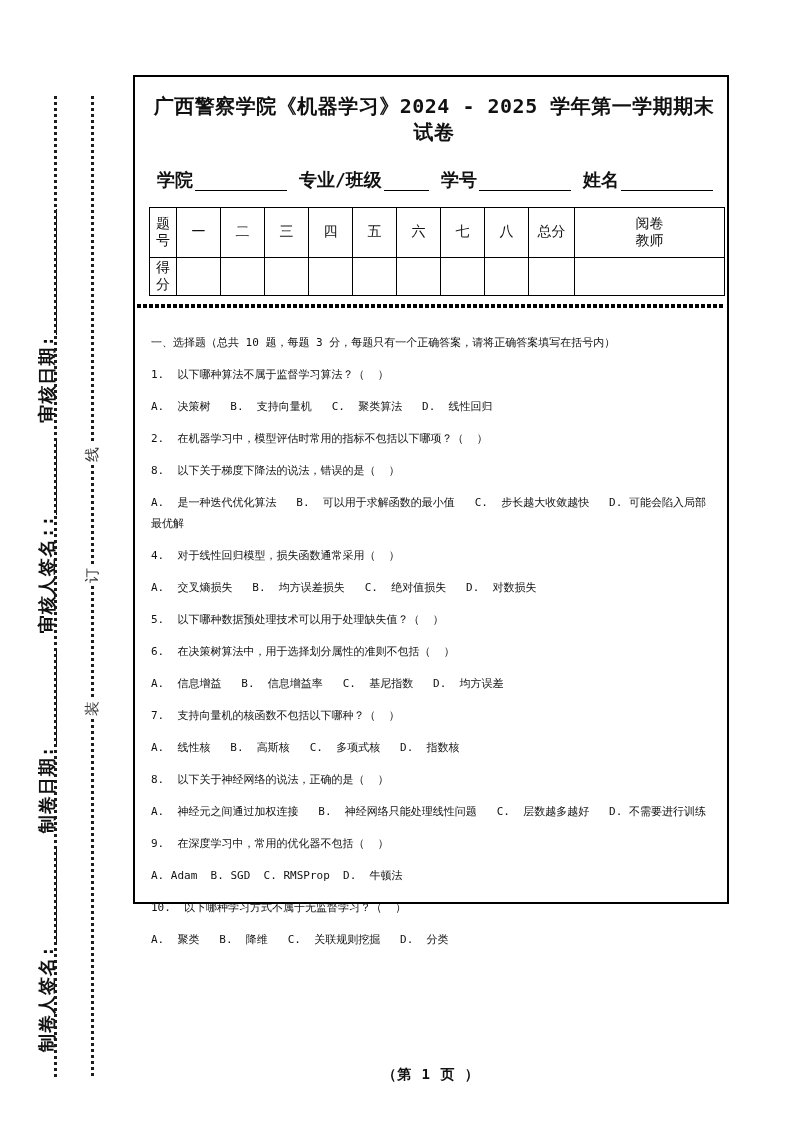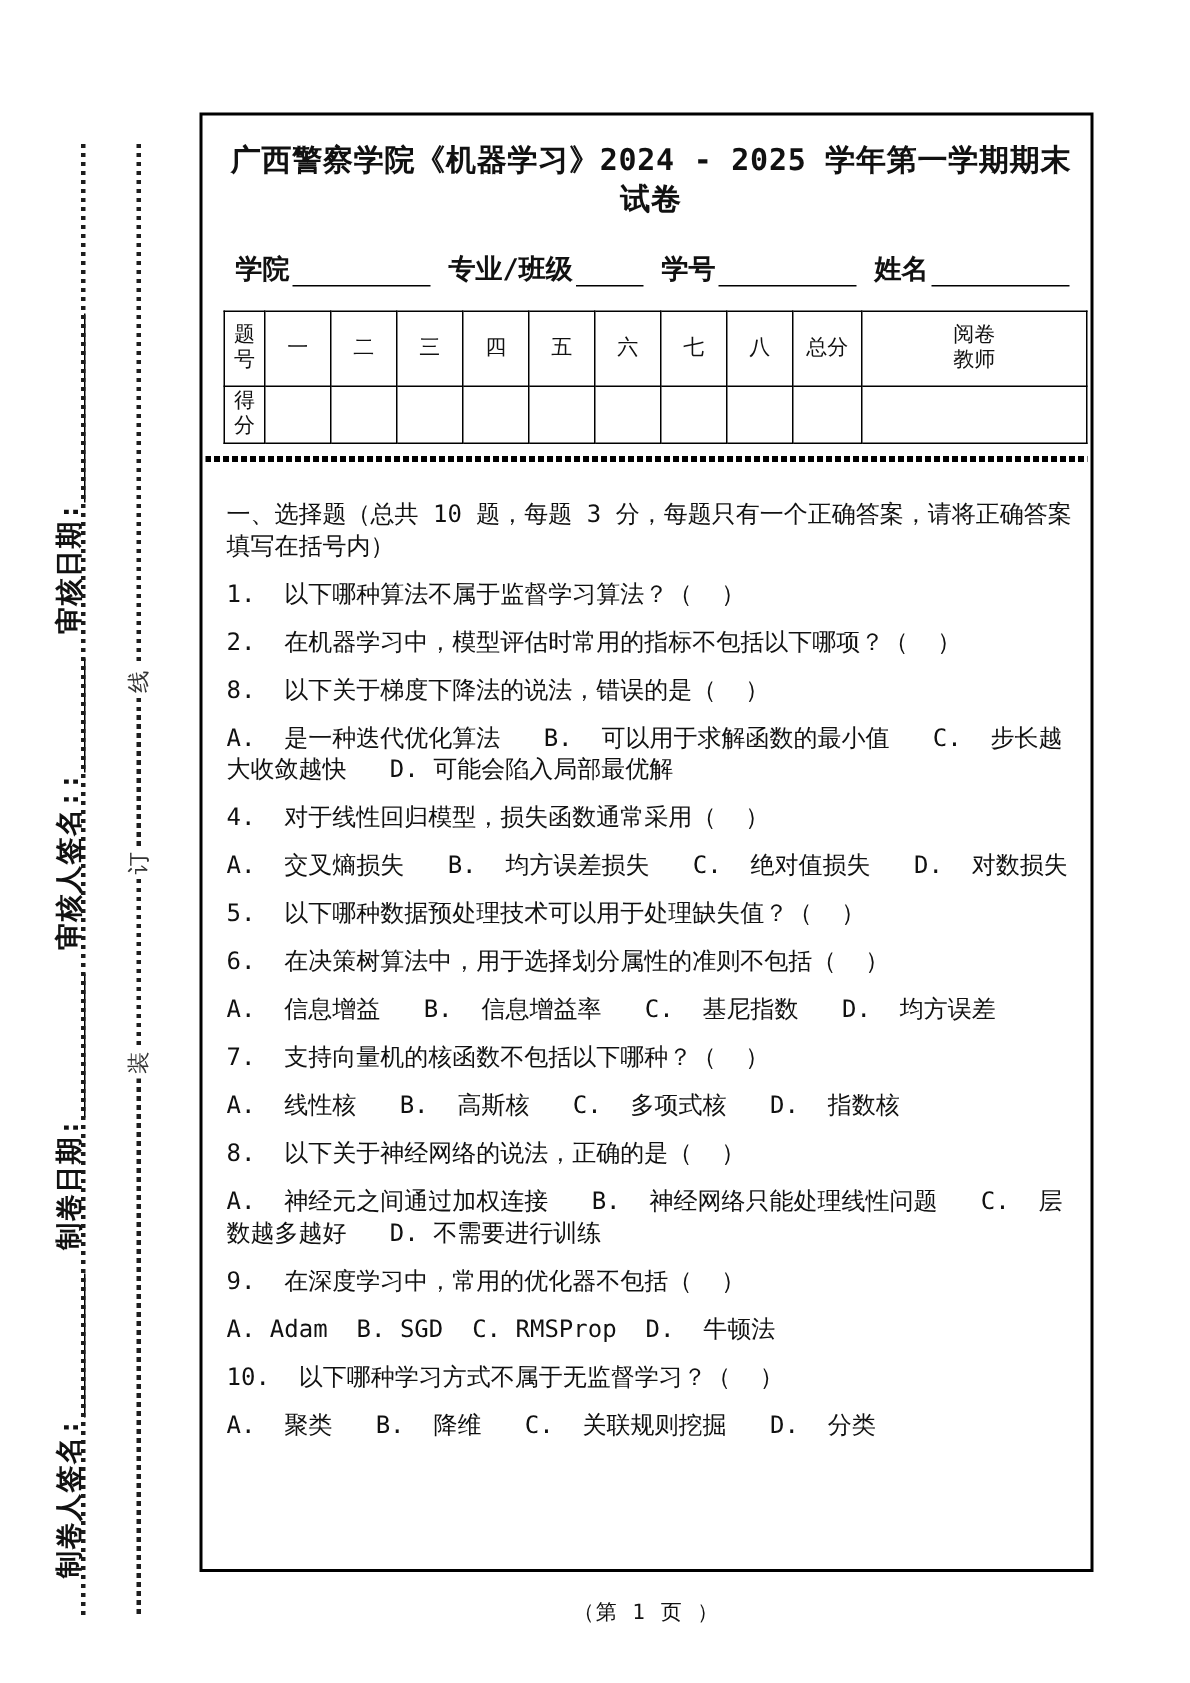--- a/index.html
+++ b/index.html
@@ -36,21 +36,21 @@
     font-size:18px;font-weight:bold;letter-spacing:1px;white-space:nowrap;
   }
   .margin-label{line-height:1.1;}
   .margin-blank{
     display:inline-block;border-bottom:1.6px solid #000;height:20px;
     margin-right:16px;
   }
 
   
   .paper{
-    position:absolute;left:133px;top:75px;width:596px;height:973px;
+    position:absolute;left:133px;top:75px;width:596px;height:829px;
     border:2px solid #000;box-sizing:border-box;
     padding:12px 10px 0 16px;
   }
   .title{
     text-align:center;font-size:20px;font-weight:bold;
     margin:4px 2px 0;letter-spacing:0.5px;line-height:26px;
   }
   .fields{
     display:flex;align-items:flex-end;margin:24px 4px 0 6px;
     font-size:18px;font-weight:bold;
@@ -70,26 +70,26 @@
   }
   tr.hdr-row{height:50px;}
   tr.score-row{height:38px;}
   .stacked{white-space:pre-line;font-size:13px;line-height:1.25;}
 
   .dotted-sep{
     height:4px;margin:8px -8px 0 -14px;
     background:repeating-linear-gradient(to right,#000 0 4px,transparent 4px 6px);
   }
 
-  .body-text{margin-top:24px;font-size:16px;padding-right:2px;}
+  .body-text{margin-top:24px;font-size:11px;padding-right:2px;}
   .body-text p{margin:0 0 11px;line-height:21px;white-space:pre-wrap;}
 
   .page-footer{
     position:absolute;left:133px;top:1066px;width:596px;
-    text-align:center;font-size:14px;font-weight:normal;letter-spacing:1px;
+    text-align:center;font-size:14px;font-weight:bold;letter-spacing:1px;
   }
 </style>
 </head>
 <body>
 
 <div class="sheet">
 
   <div class="margin-labels" id="margin-labels">
       <span class="margin-label">制卷人签名:</span>
       <span class="margin-blank" style="width: 96px;"></span>
@@ -180,20 +180,21 @@
             <td></td>
           </tr>
         </tbody>
     </table>
 
     <div class="dotted-sep"></div>
 
     <div class="body-text" id="question-area">
       <p>一、选择题（总共 10 题，每题 3 分，每题只有一个正确答案，请将正确答案填写在括号内）</p>
     <p>1.  以下哪种算法不属于监督学习算法？（  ）</p>
+        <p>A.  决策树   B.  支持向量机   C.  聚类算法   D.  线性回归</p>
         <p>2.  在机器学习中，模型评估时常用的指标不包括以下哪项？（  ）</p>
         <p>8.  以下关于梯度下降法的说法，错误的是（  ）</p>
         <p>A.  是一种迭代优化算法   B.  可以用于求解函数的最小值   C.  步长越大收敛越快   D. 可能会陷入局部最优解</p>
         <p>4.  对于线性回归模型，损失函数通常采用（  ）</p>
         <p>A.  交叉熵损失   B.  均方误差损失   C.  绝对值损失   D.  对数损失</p>
         <p>5.  以下哪种数据预处理技术可以用于处理缺失值？（  ）</p>
         <p>6.  在决策树算法中，用于选择划分属性的准则不包括（  ）</p>
         <p>A.  信息增益   B.  信息增益率   C.  基尼指数   D.  均方误差</p>
         <p>7.  支持向量机的核函数不包括以下哪种？（  ）</p>
         <p>A.  线性核   B.  高斯核   C.  多项式核   D.  指数核</p>

